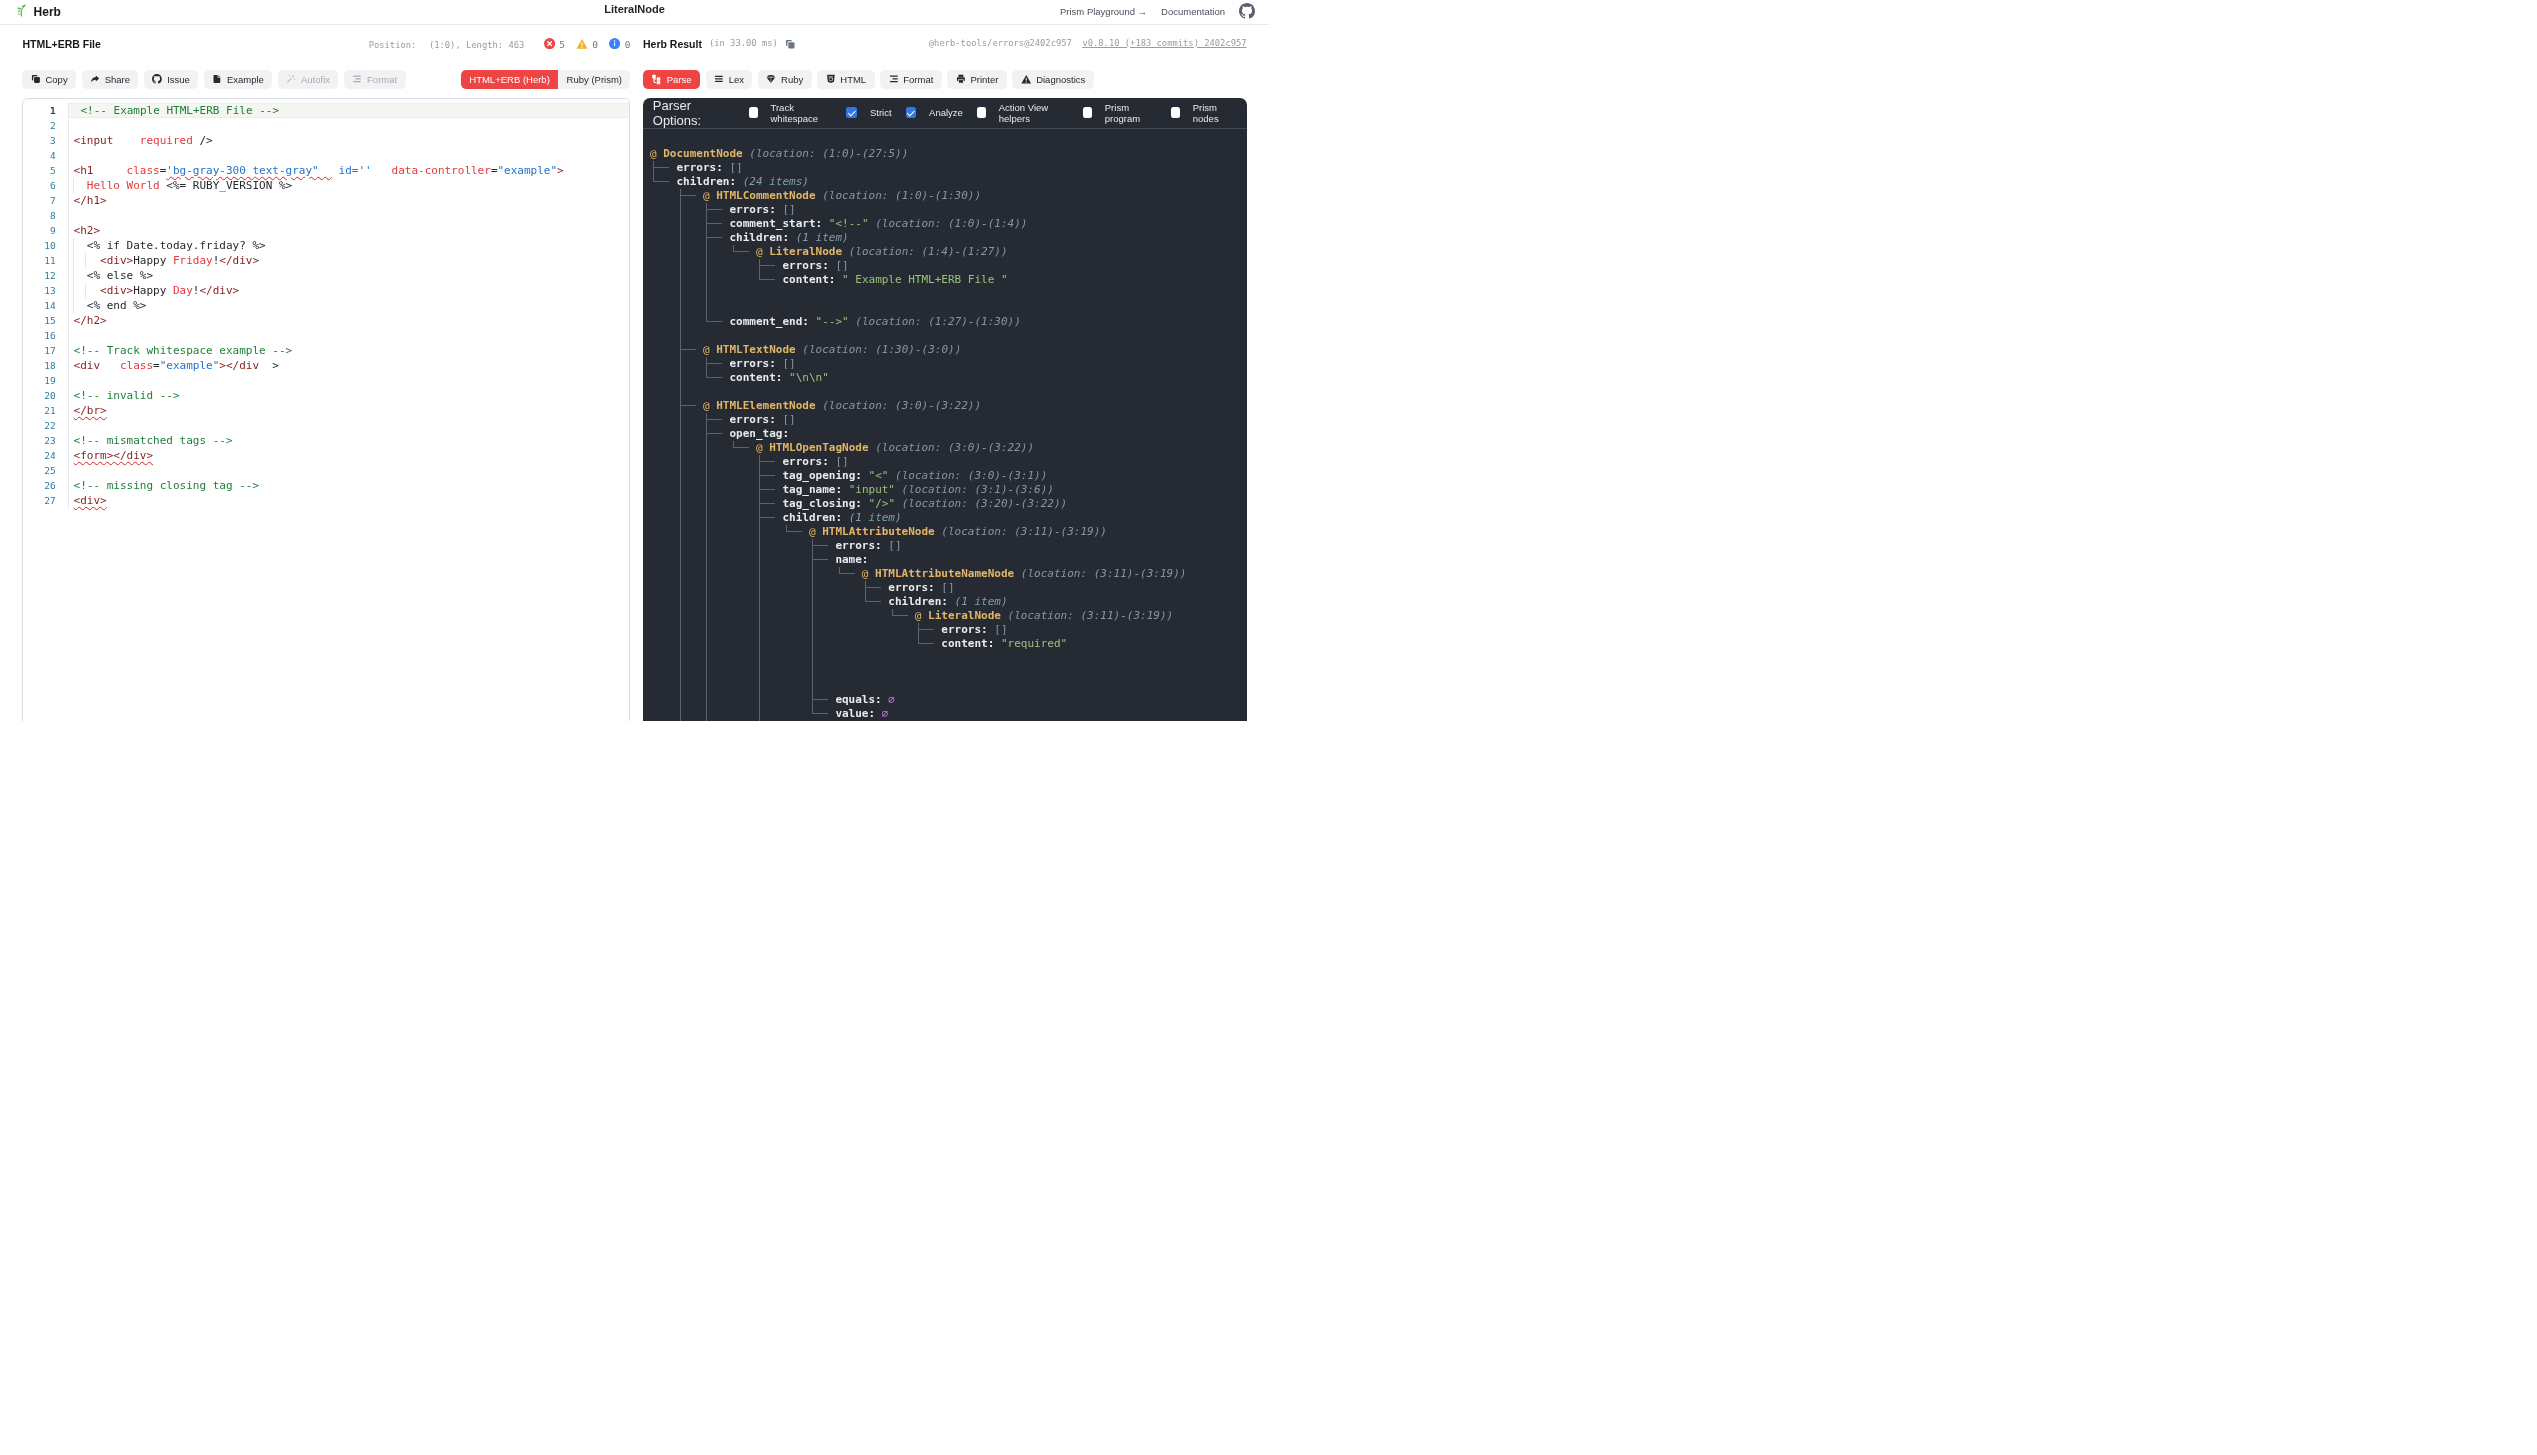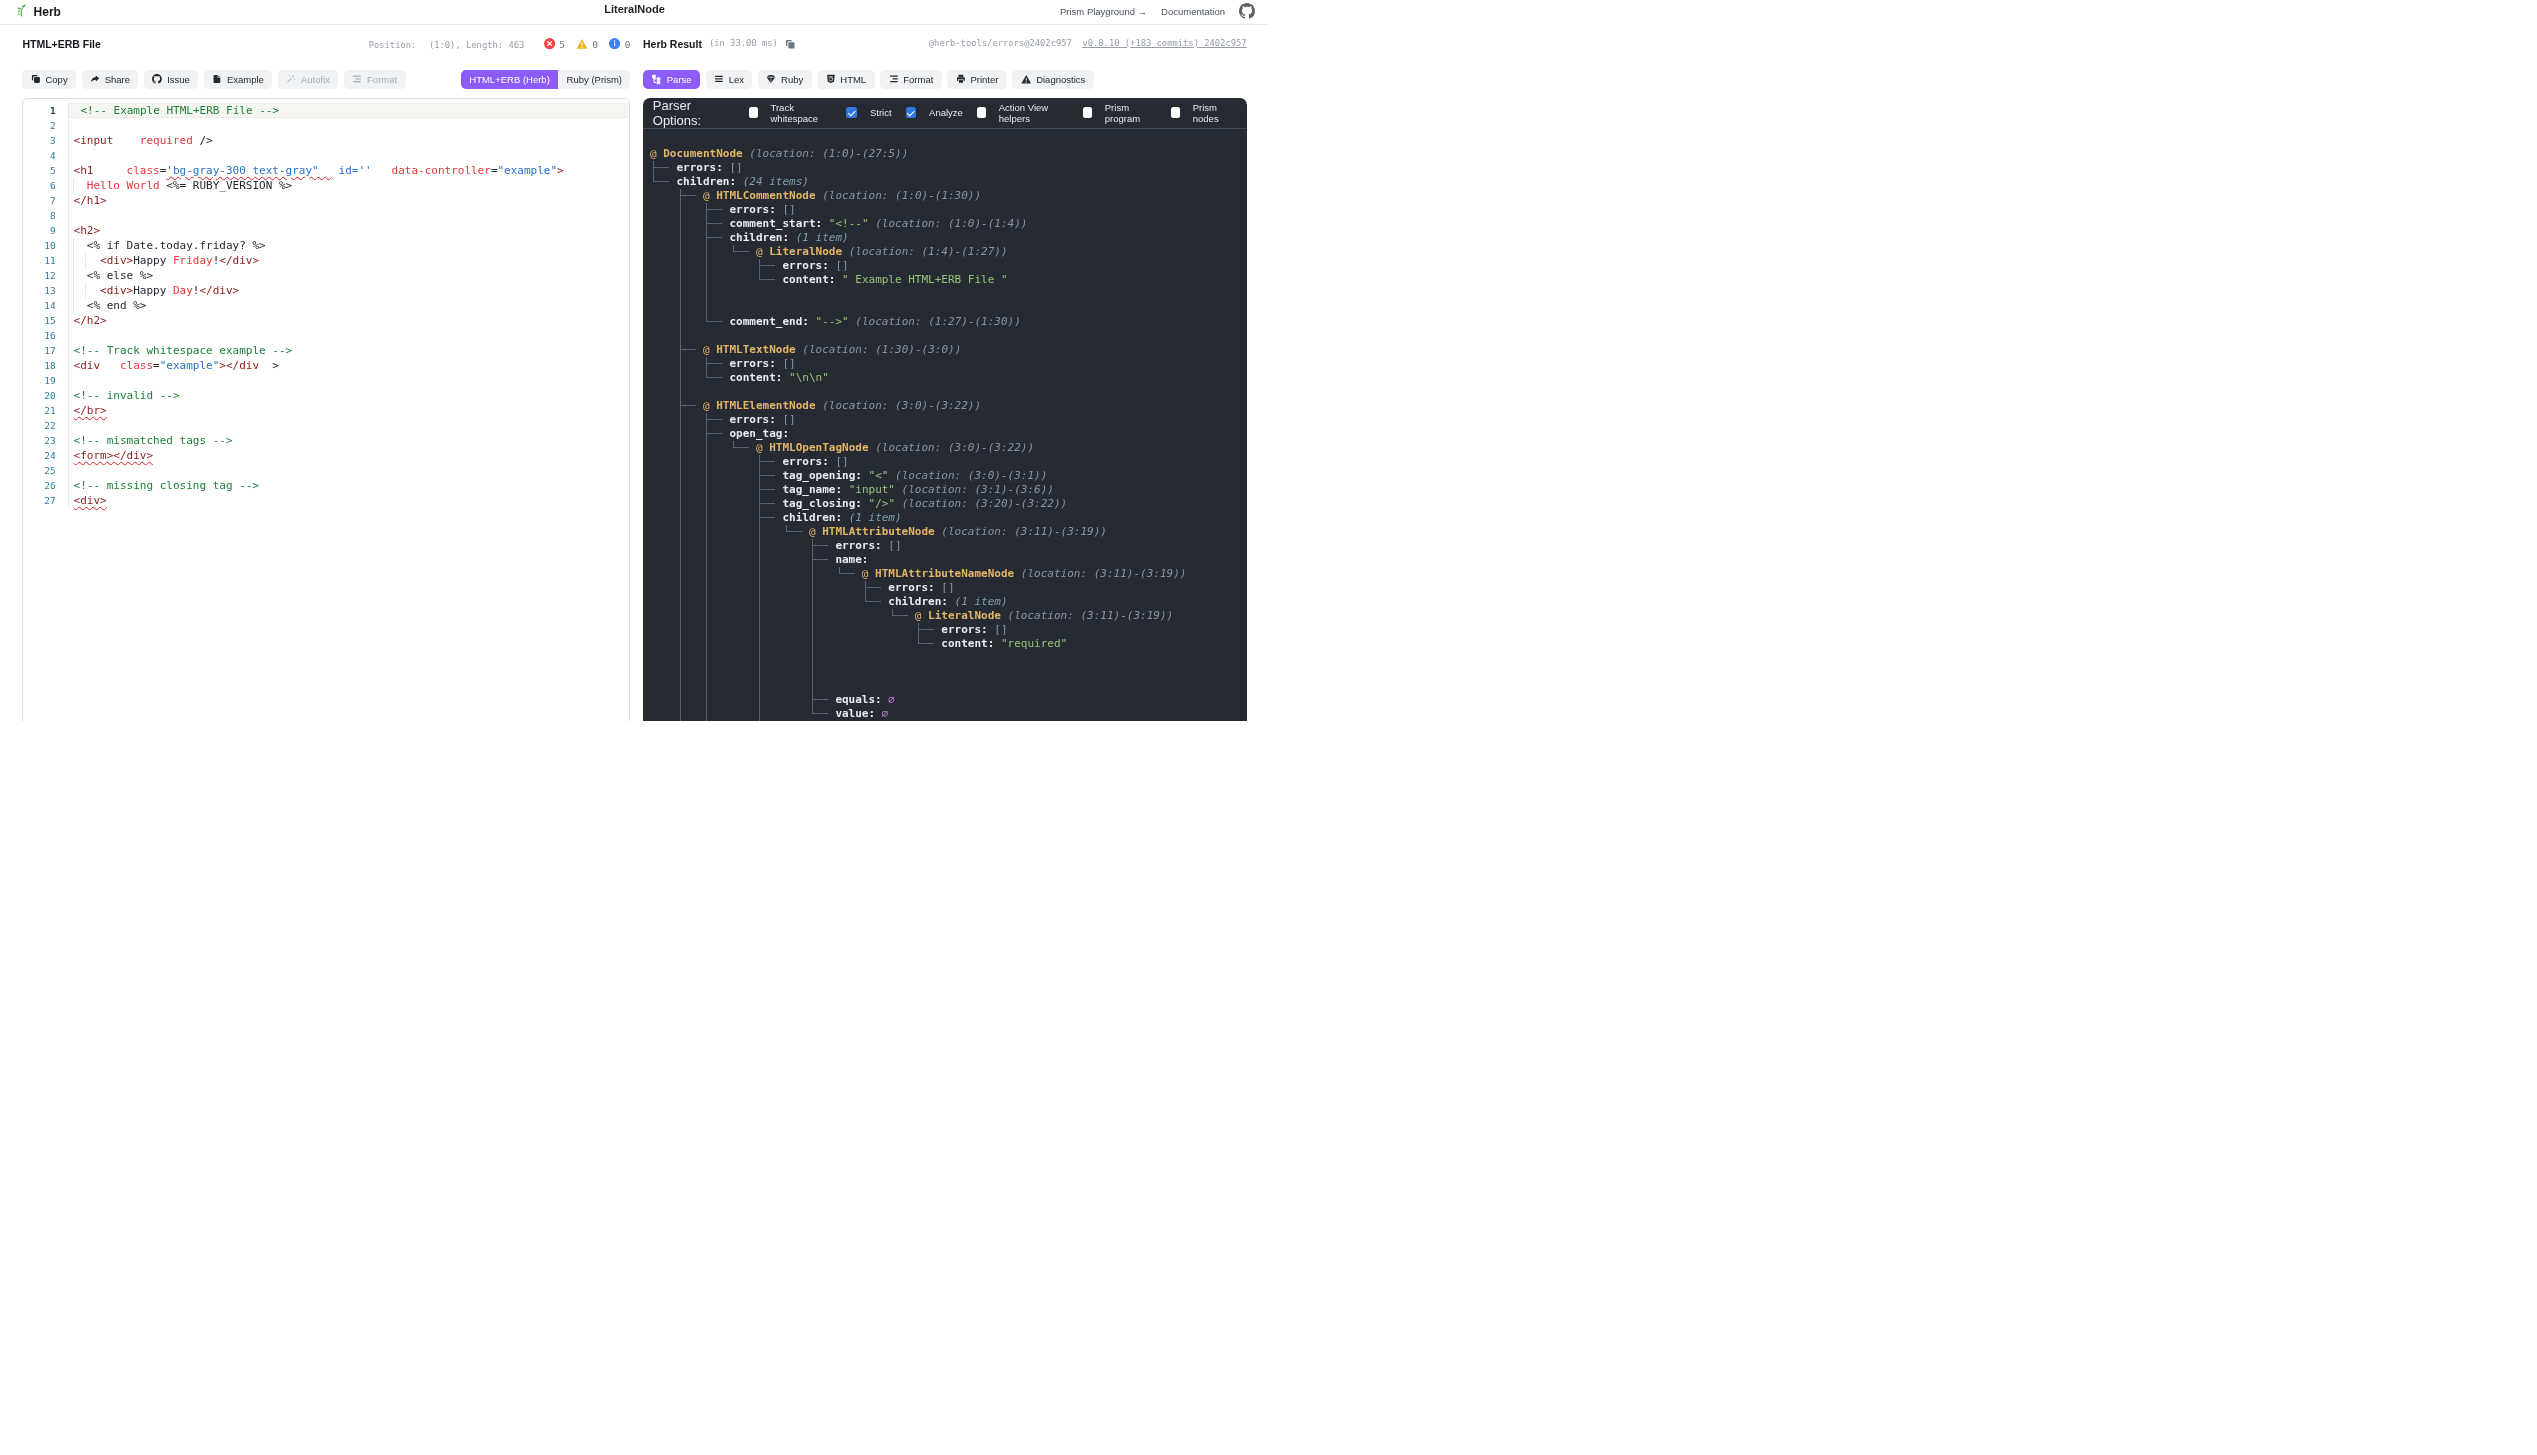--- a/index.html
+++ b/index.html
@@ -34,21 +34,21 @@
   .verlink { text-decoration:underline; cursor:pointer; color:#959ca6; }
 
   
   .toolbar { display:flex; align-items:center; gap:5.6px; margin:14px 0 4.2px; }
   button.tb { display:flex; align-items:center; gap:4.9px; height:19.6px; padding:0 8.4px;
     background:#f1f2f4; border:none; border-radius:4.9px; font-family:"Liberation Sans",sans-serif;
     font-size:9.5px; font-weight:400; color:#24292f; cursor:pointer; white-space:nowrap; }
   button.tb .ic { display:flex; align-items:center; }
   button.tb.dis { color:#a6adb6; }
   button.tb.dis .ic { color:#a6adb6; }
-  button.tb.act { background:#8b5cf6; color:#ffffff; }
+  button.tb.act { background:#ef4444; color:#ffffff; }
   .seg-group { margin-left:auto; display:flex; border-radius:4.9px; overflow:hidden; }
   .seg-group button.tb { border-radius:0; }
 
   
   .editor { margin-top:4.2px; flex:1; background:#fff; border:0.7px solid #d9dde2; border-bottom:none;
     border-radius:5.6px 5.6px 0 0; overflow:hidden; padding-top:4.2px; }
   .row { display:flex; height:15px; line-height:15px; }
   .num { flex:0 0 45px; text-align:right; padding-right:12.6px; font-family:"DejaVu Sans Mono",monospace;
     font-size:9.5px; color:#2e7ea3; }
   .code { flex:1; border-left:0.7px solid #e7e9ec; padding-left:4.2px; font-family:"DejaVu Sans Mono",monospace;

